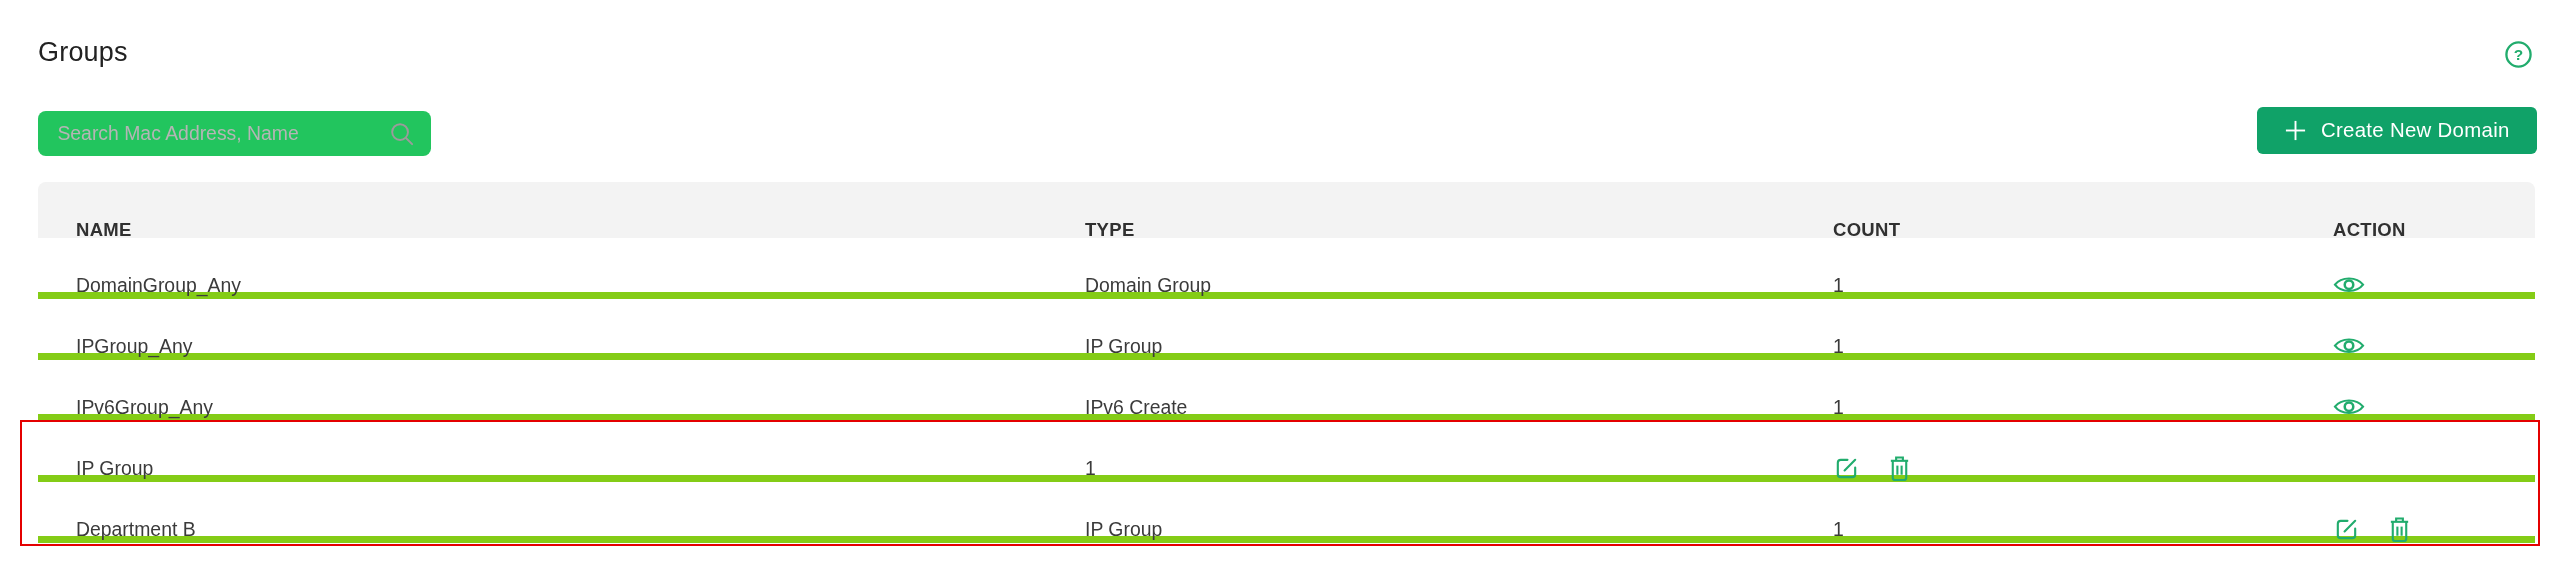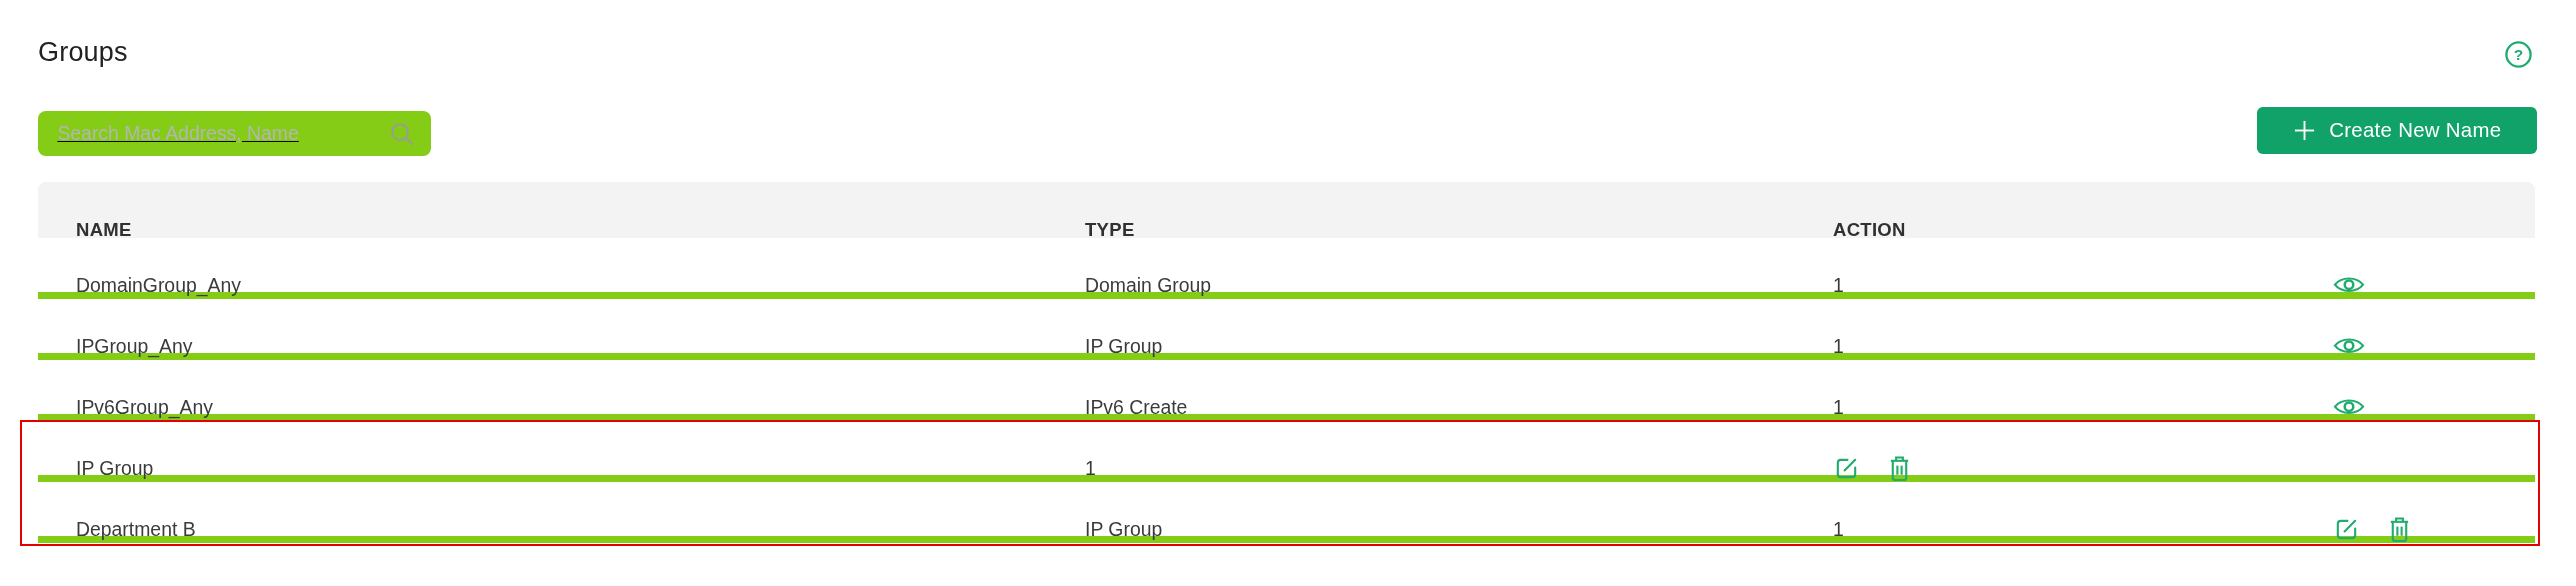--- a/index.html
+++ b/index.html
@@ -13,22 +13,22 @@
     font-size: 27px; font-weight: 500; color: #222222; letter-spacing: 0.2px;
   }
 
   .help-icon {
     position: absolute; left: 2504px; top: 40px; width: 29px; height: 29px;
     cursor: pointer;
   }
 
   .searchbox {
     position: absolute; left: 38px; top: 111px; width: 393px; height: 45px;
-    background: #84cc16; border-radius: 7.8px;
-    display: flex; align-items: center; text-decoration: underline;
+    background: #22c55e; border-radius: 7.8px;
+    display: flex; align-items: center;
   }
   .searchbox input {
     flex: 1; height: 100%; border: none; outline: none; background: transparent;
     padding: 0 9.7px 0 19.4px; font-size: 19.4px; color: #444;
     font-family: "Liberation Sans", sans-serif;
   }
   .searchbox input::placeholder { color: #b5b5b5; }
   .search-icon { width: 26px; height: 26px; margin-right: 15.6px; flex: none; cursor: pointer; }
 
   .create-btn {
@@ -89,27 +89,28 @@
     </span>
   </div>
 
   <button class="create-btn">
     <span class="plus-icon">
       <svg viewBox="0 0 24 24" width="23" height="23">
         <line x1="12" y1="2" x2="12" y2="22" stroke="#ffffff" stroke-width="2"></line>
         <line x1="2" y1="12" x2="22" y2="12" stroke="#ffffff" stroke-width="2"></line>
       </svg>
     </span>
-    <span>Create New Name</span>
+    <span>Create New Domain</span>
   </button>
 
   <div class="gtable">
     <div class="thead">
       <div class="cell">NAME</div>
       <div class="cell">TYPE</div>
+      <div class="cell">COUNT</div>
       <div class="cell">ACTION</div>
     </div>
     <div id="tbody">
         <div class="trow">
           <div class="cell name">DomainGroup_Any</div>
           <div class="cell type">Domain Group</div>
           <div class="cell count">1</div>
           <div class="cell actions">
             <span class="action-icon">
               <svg viewBox="0 0 33 22" width="32" height="21.4">

